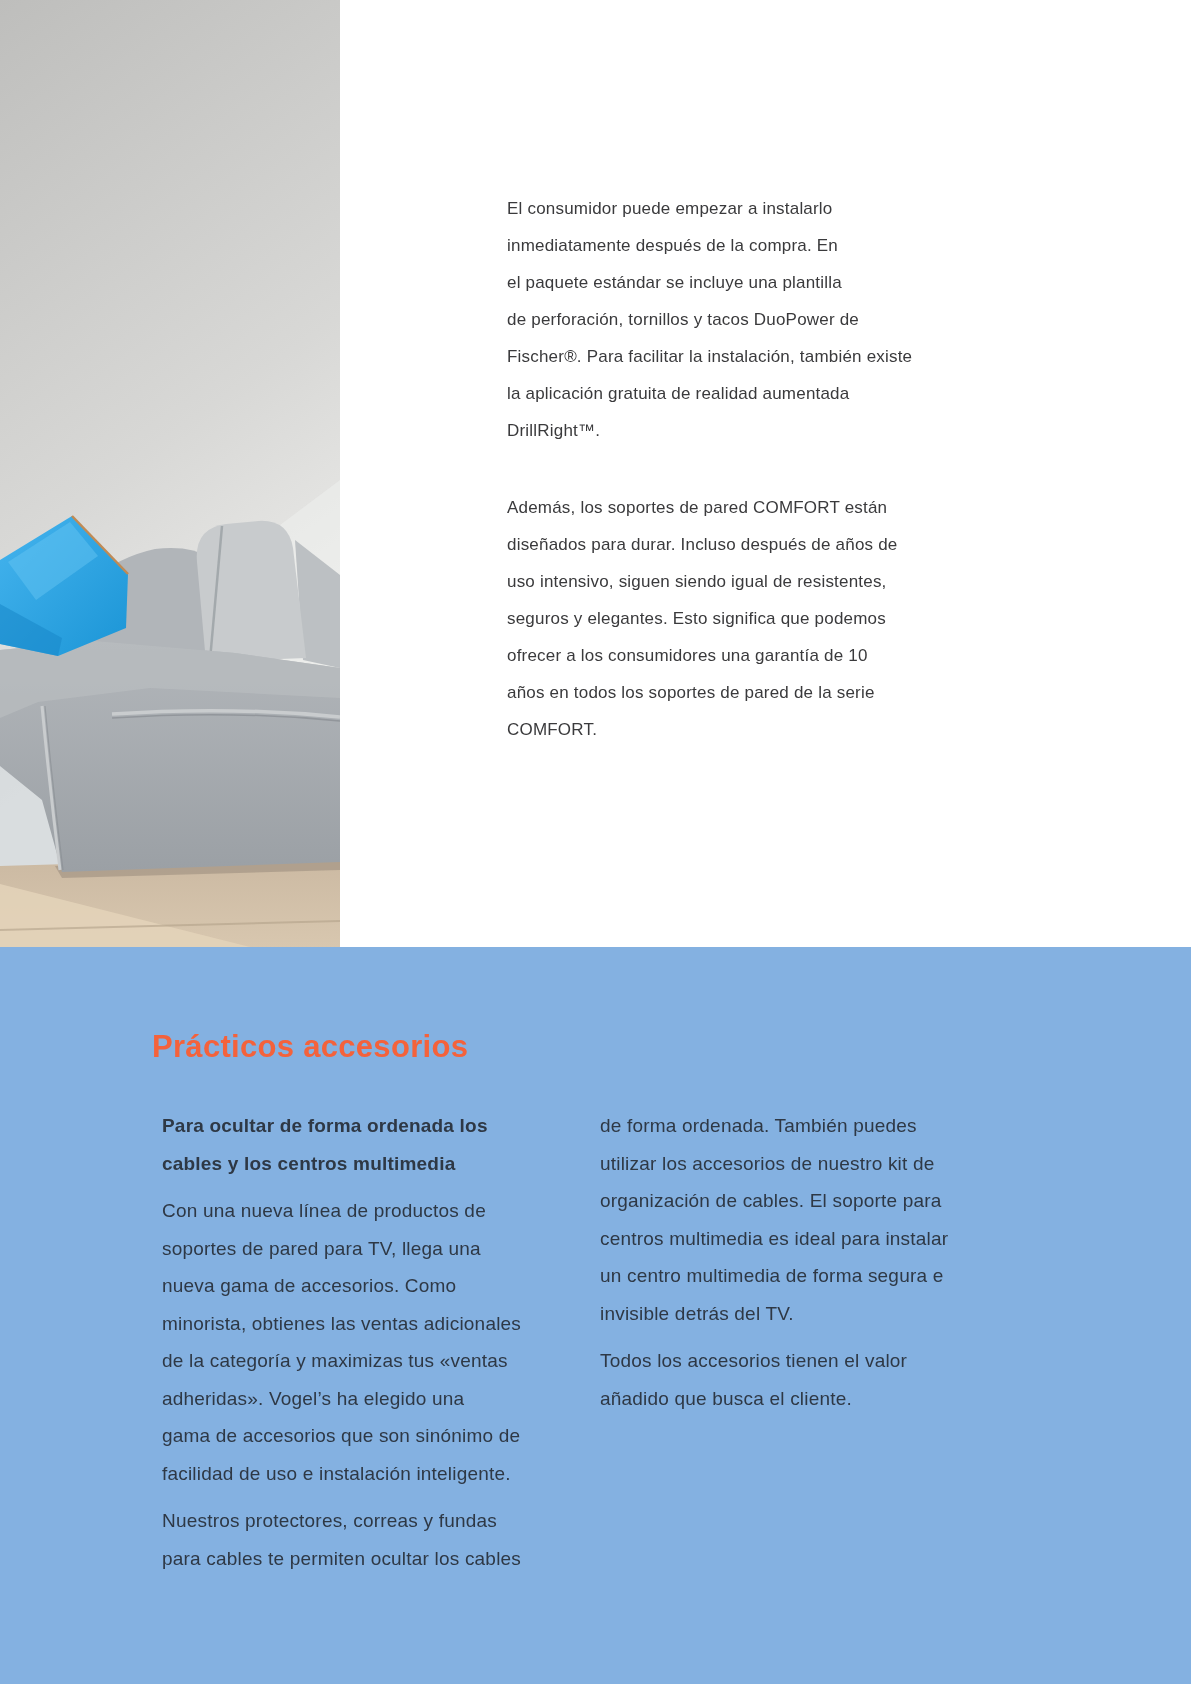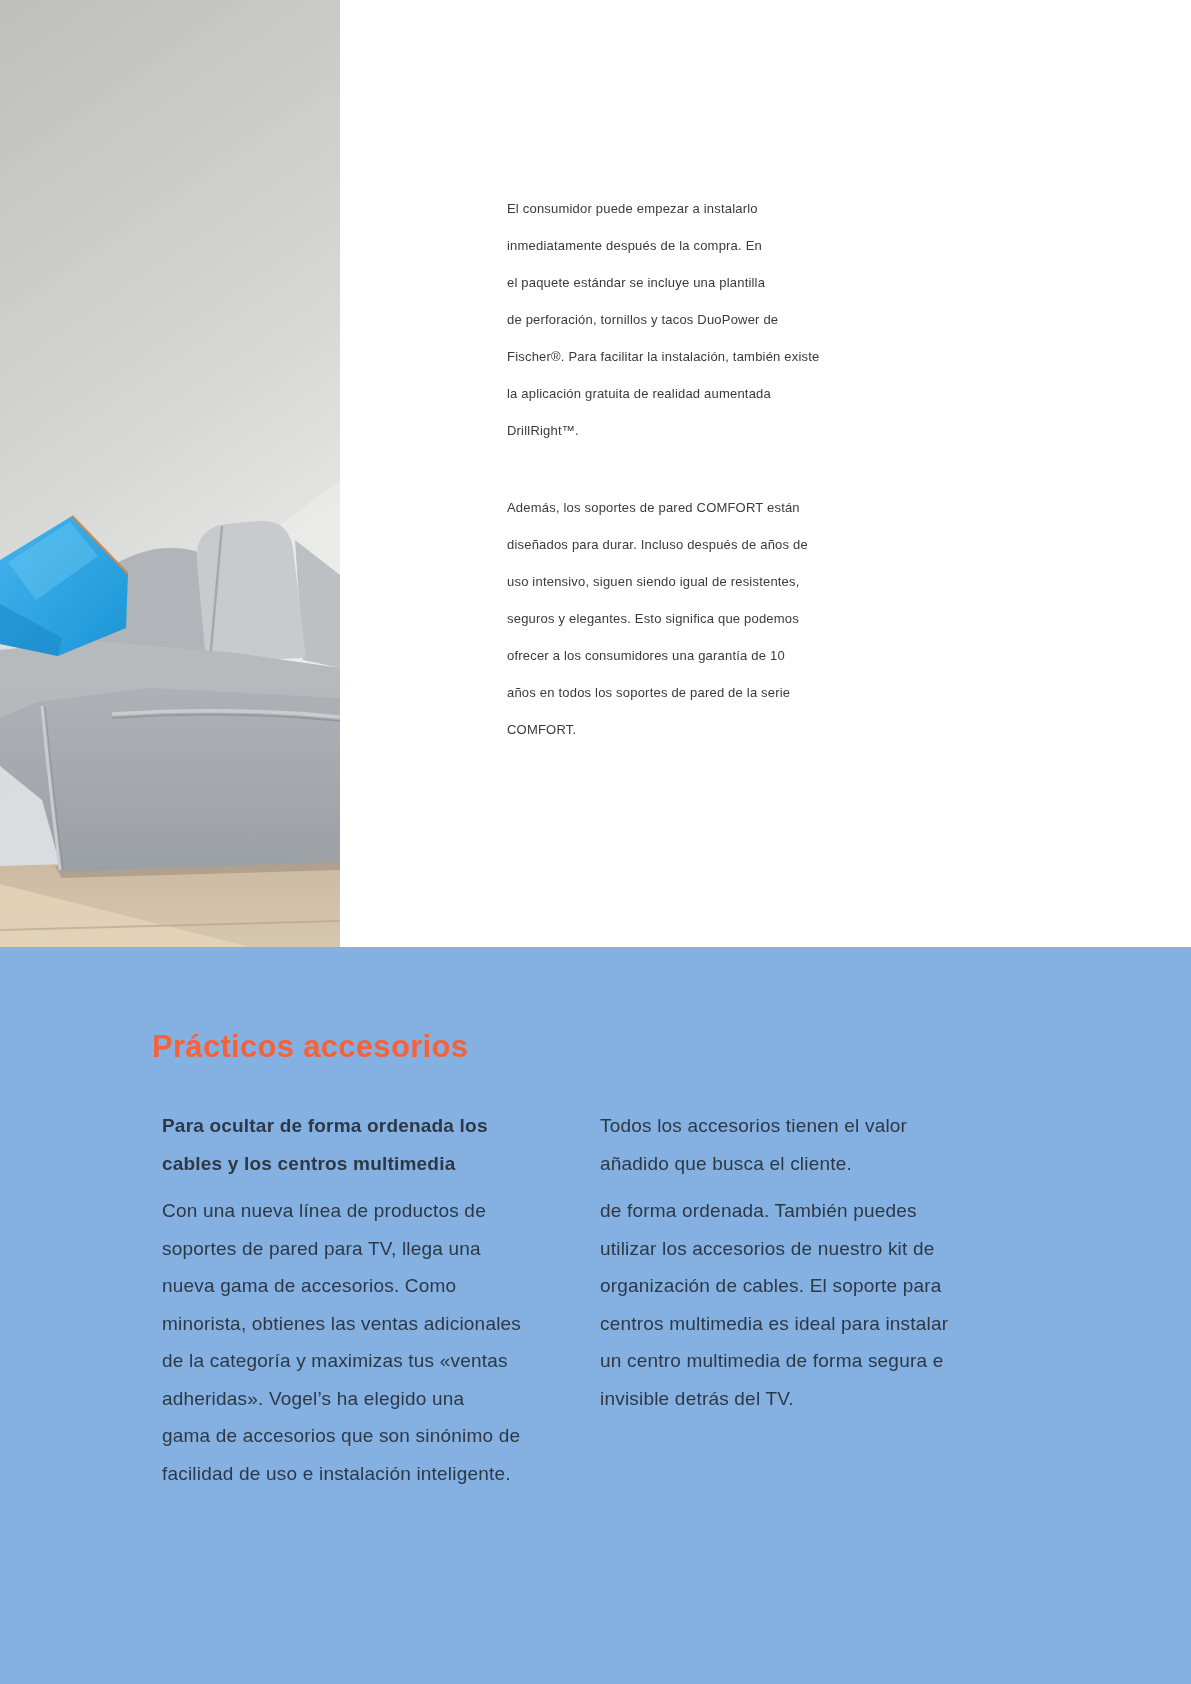--- a/index.html
+++ b/index.html
@@ -10,21 +10,21 @@
     font-family: "Liberation Sans", sans-serif;
     overflow: hidden;
   }
   .photo {
     position: absolute; left: 0; top: 0;
     width: 340px; height: 947px;
     overflow: hidden;
   }
   .intro {
     position: absolute; left: 507px; top: 190px; width: 520px;
-    font-size: 13px; line-height: 37px;
+    font-size: 17px; line-height: 37px;
     color: #3a3a3c; letter-spacing: 0.2px;
   }
   .intro p { margin: 0; }
   .intro p + p { margin-top: 40px; }
   .lines { white-space: pre; }
   .blue-section {
     position: absolute; left: 0; top: 947px;
     width: 1191px; height: 737px;
     background: #84b1e1;
   }
@@ -118,25 +118,27 @@
       <p class="lines lead">Para ocultar de forma ordenada los
 cables y los centros multimedia</p>
       <p class="lines">Con una nueva línea de productos de
 soportes de pared para TV, llega una
 nueva gama de accesorios. Como
 minorista, obtienes las ventas adicionales
 de la categoría y maximizas tus «ventas
 adheridas». Vogel’s ha elegido una
 gama de accesorios que son sinónimo de
 facilidad de uso e instalación inteligente.</p>
+      <p class="lines gap-top">Nuestros protectores, correas y fundas
+para cables te permiten ocultar los cables</p>
     </div>
     <div class="col-right">
-      <p class="lines gap-top">Todos los accesorios tienen el valor
-añadido que busca el cliente.</p>
       <p class="lines">de forma ordenada. También puedes
 utilizar los accesorios de nuestro kit de
 organización de cables. El soporte para
 centros multimedia es ideal para instalar
 un centro multimedia de forma segura e
 invisible detrás del TV.</p>
+      <p class="lines gap-top">Todos los accesorios tienen el valor
+añadido que busca el cliente.</p>
     </div>
   </div>
 </div>
 
 </body></html>

